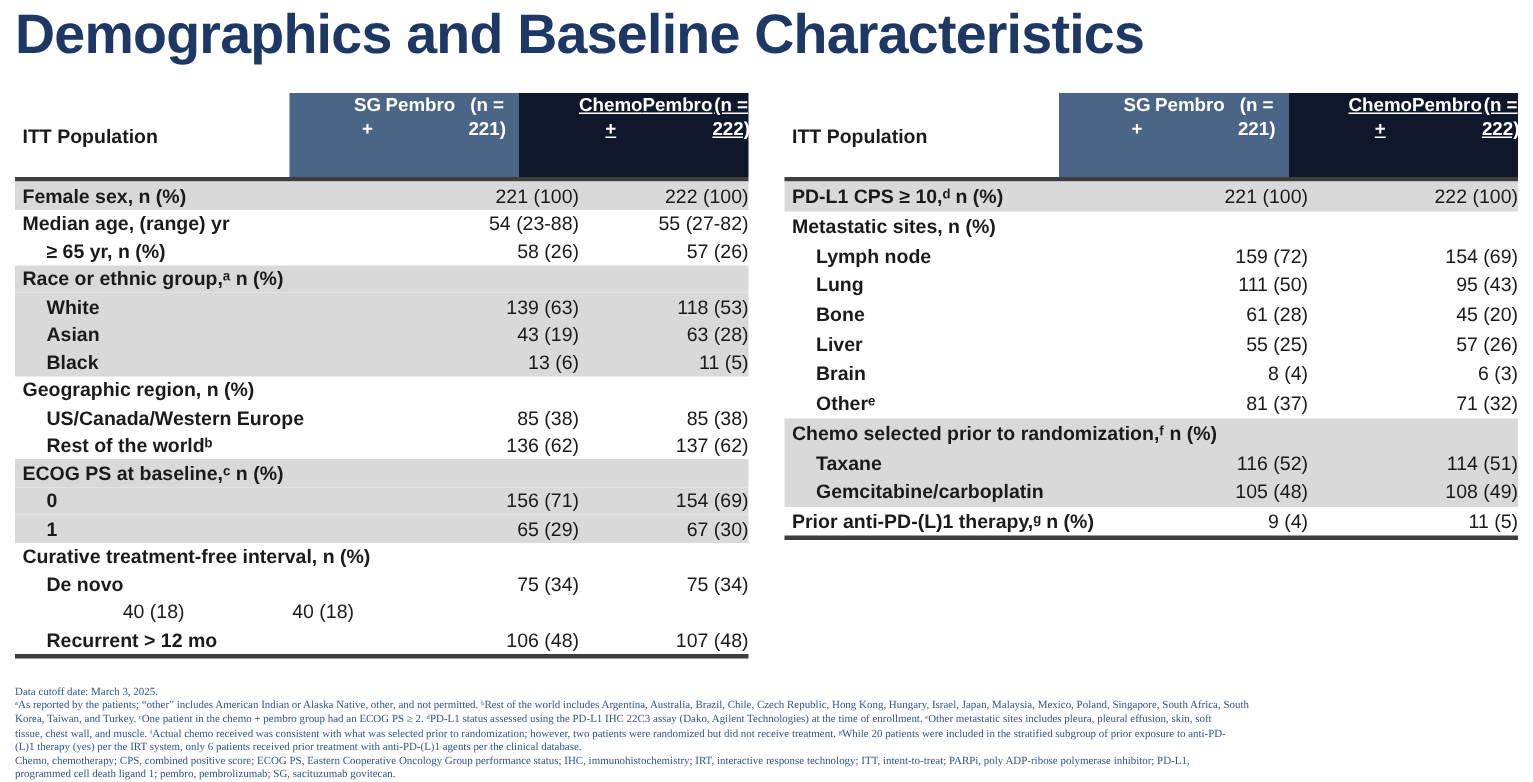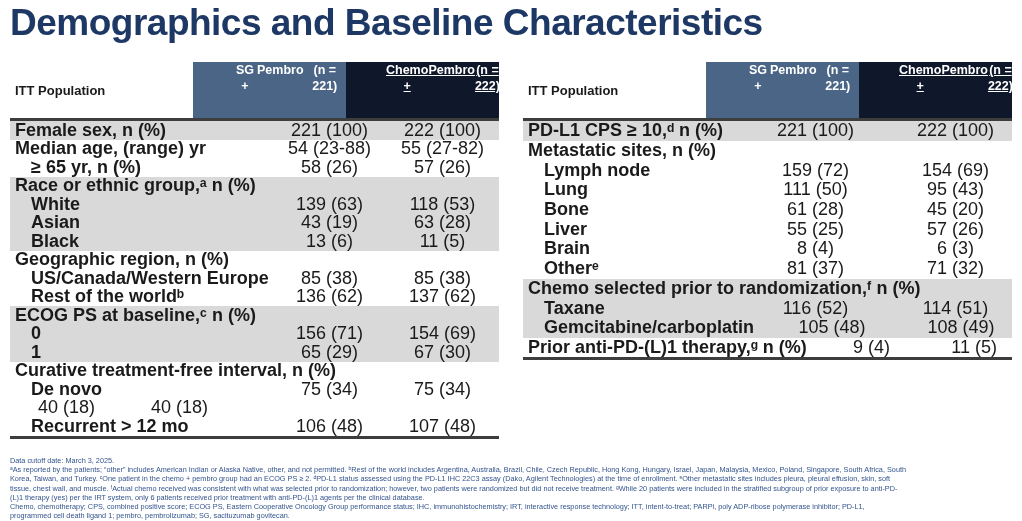--- a/index.html
+++ b/index.html
@@ -28,33 +28,33 @@
   .colhead {
     width: 113px; display: flex; flex-direction: row; justify-content: flex-start;
     text-align: center; color: #ffffff; font-size: 12.5px; font-weight: bold;
     line-height: 1.28;
     padding-left: 40px;
   }
   .colhead.blue { background: #4A6585; }
   .colhead.red  { background: #0f172a; text-decoration: underline; }
 
   .tbody { border-bottom: 3px solid #3d3d3d; }
-  .row { display: flex; align-items: center; height: 18.5px; font-size: 18px; color: #1a1a1a; }
+  .row { display: flex; align-items: center; height: 18.5px; font-size: 13px; color: #1a1a1a; }
   .table-right .row { height: 19.7px; gap: 27px; }
   .row.shaded { background: #D9D9D9; }
   .row.bold .label { font-weight: bold; }
   .row .label { flex: 1; padding-left: 5px; white-space: nowrap; }
   .row.indent .label { padding-left: 21px; font-weight: bold; }
-  .row .val { width: 113px; text-align: center; white-space: nowrap; }
+  .row .val { width: 113px; text-align: right; white-space: nowrap; }
 
   .footnotes {
     position: absolute; left: 10px; top: 456px; width: 1008px;
     color: #33548C; font-size: 7.3px; line-height: 9.2px;
   }
-  .footnotes .fline { white-space: nowrap; }
+  .footnotes .fline { white-space: nowrap; font-family: Liberation Serif, serif; }
 </style>
 </head>
 <body>
 
 <div class="slide">
 
   <h1 class="page-title">Demographics and Baseline Characteristics</h1>
 
   <div class="tables">
 

